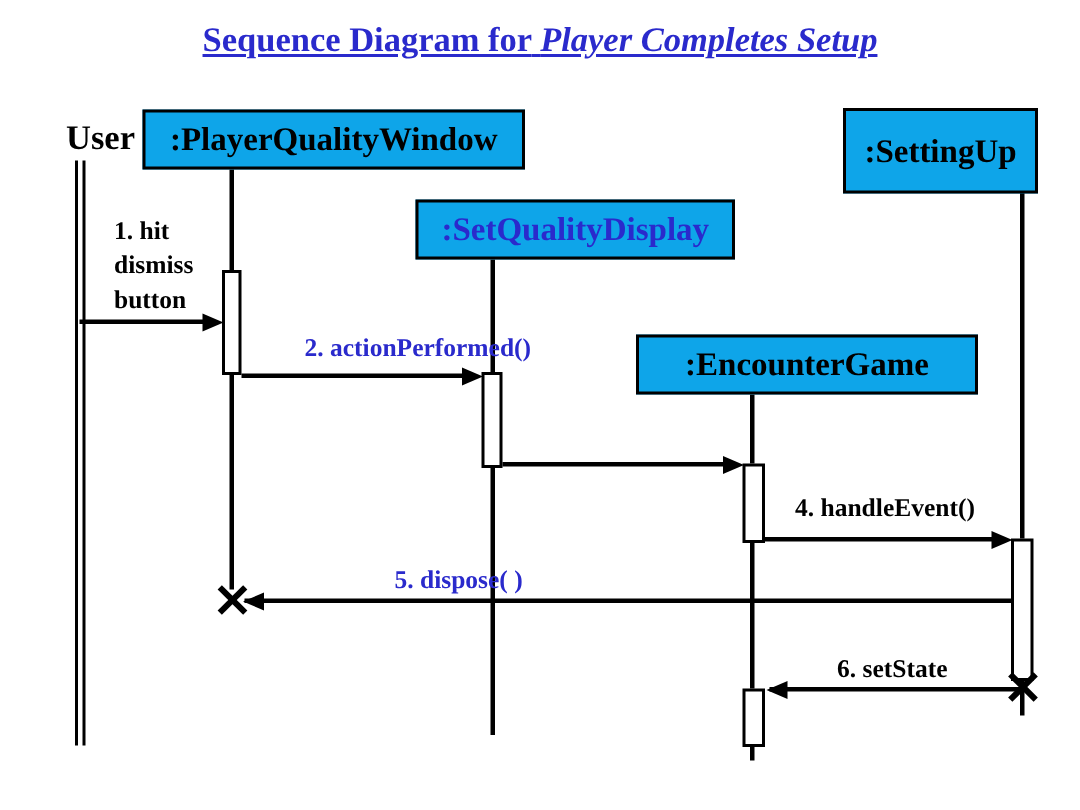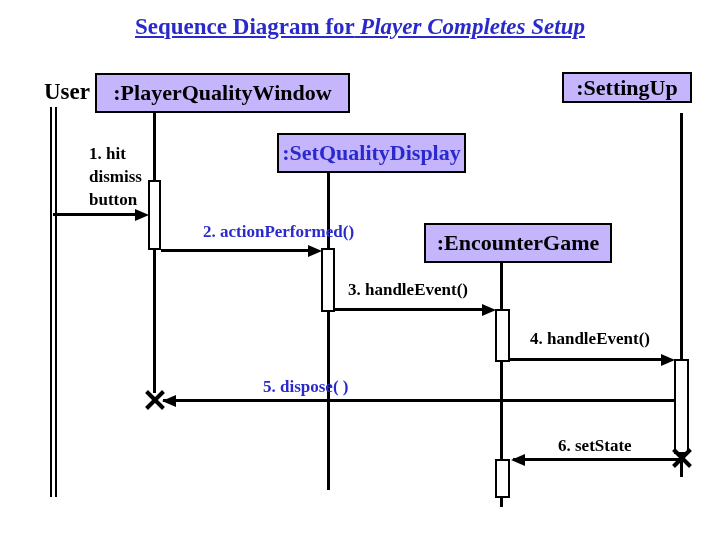--- a/index.html
+++ b/index.html
@@ -10,21 +10,21 @@
   
   .title{
     position:absolute;left:0;top:14px;width:720px;text-align:center;
     font-size:23px;color:#2A2ACC;text-decoration:underline;
   }
   .title .emph{font-style:italic;}
   
   .actor-label{position:absolute;font-size:23px;}
   
   .obox{
-    position:absolute;border:2px solid #000;background:#c4b5fd;box-sizing:border-box;
+    position:absolute;border:2px solid #000;background:#0ea5e9;box-sizing:border-box;
     display:flex;align-items:center;justify-content:center;font-size:22px;white-space:nowrap;
     z-index:5;
   }
   .blue{color:#2A2ACC;}
   
   .lifeline{position:absolute;width:3px;background:#000;z-index:1;}
   .lifeline-double{
     position:absolute;width:7px;box-sizing:border-box;background:transparent;
     border-left:2px solid #000;border-right:2px solid #000;z-index:1;
   }
@@ -60,57 +60,56 @@
   <div class="title">
     <span>Sequence Diagram for</span>
     <span class="emph">Player Completes Setup</span>
   </div>
 
   <div class="actor-label" style="left:28px;top:79px;margin-left:16px;">User</div>
 
   <div class="obox" style="left:95px;top:73px;width:255px;height:40px;">
     <span>:PlayerQualityWindow</span>
   </div>
-  <div class="obox" style="left:277px;top:133px;width:189px;height:40px;text-align:right;">
+  <div class="obox" style="left:277px;top:133px;width:213px;height:40px;text-align:right;">
     <span class="blue">:SetQualityDisplay</span>
   </div>
-  <div class="obox" style="left:424px;top:223px;width:188px;height:40px;">
+  <div class="obox" style="left:424px;top:223px;width:228px;height:40px;">
     <span>:EncounterGame</span>
   </div>
-  <div class="obox" style="left:562px;top:72px;width:130px;height:31px;">
+  <div class="obox" style="left:562px;top:72px;width:130px;height:57px;">
     <span>:SettingUp</span>
   </div>
 
   <div class="lifeline-double" style="left:50px;top:107px;height:390px;"></div>
   <div class="lifeline" style="left:153px;top:113px;height:280px;"></div>
   <div class="lifeline" style="left:327px;top:173px;height:317px;"></div>
   <div class="lifeline" style="left:500px;top:263px;height:244px;"></div>
   <div class="lifeline" style="left:680px;top:113px;height:364px;"></div>
 
   <div class="act" style="left:148px;top:180px;width:13px;height:70px;"></div>
   <div class="act" style="left:321px;top:248px;width:14px;height:64px;"></div>
   <div class="act" style="left:495px;top:309px;width:15px;height:53px;"></div>
   <div class="act" style="left:495px;top:459px;width:15px;height:39px;"></div>
   <div class="act" style="left:674px;top:359px;width:15px;height:95px;"></div>
 
   <div class="mline" style="left:53px;top:213px;width:84px;"></div>
   <div class="ah-right" style="left:135px;top:209px;"></div>
-  <div class="mlabel-multi" style="left:89px;top:142px;">
+  <div class="mlabel-multi" style="left:76px;top:142px;">
     <div>1. hit</div>
     <div>dismiss</div>
     <div>button</div>
   </div>
 
   <div class="mline" style="left:161px;top:249px;width:149px;"></div>
   <div class="ah-right" style="left:308px;top:245px;"></div>
   <div class="mlabel blue" style="left:166px;top:222px;margin-left:37px;">2. actionPerformed()</div>
 
   <div class="mline" style="left:335px;top:308px;width:148px;"></div>
   <div class="ah-right" style="left:482px;top:304px;"></div>
-  <div class="mlabel" style="left:348px;top:280px;">3. handleEvent()</div>
 
   <div class="mline" style="left:510px;top:358px;width:152px;"></div>
   <div class="ah-right" style="left:661px;top:354px;"></div>
   <div class="mlabel" style="left:530px;top:329px;">4. handleEvent()</div>
 
   <div class="mline" style="left:163px;top:399px;width:511px;"></div>
   <div class="ah-left" style="left:162px;top:395px;"></div>
   <div class="mlabel blue" style="left:263px;top:377px;">5. dispose( )</div>
   <div class="xmark" style="left:145px;top:390px;">
     <div class="s1"></div>

